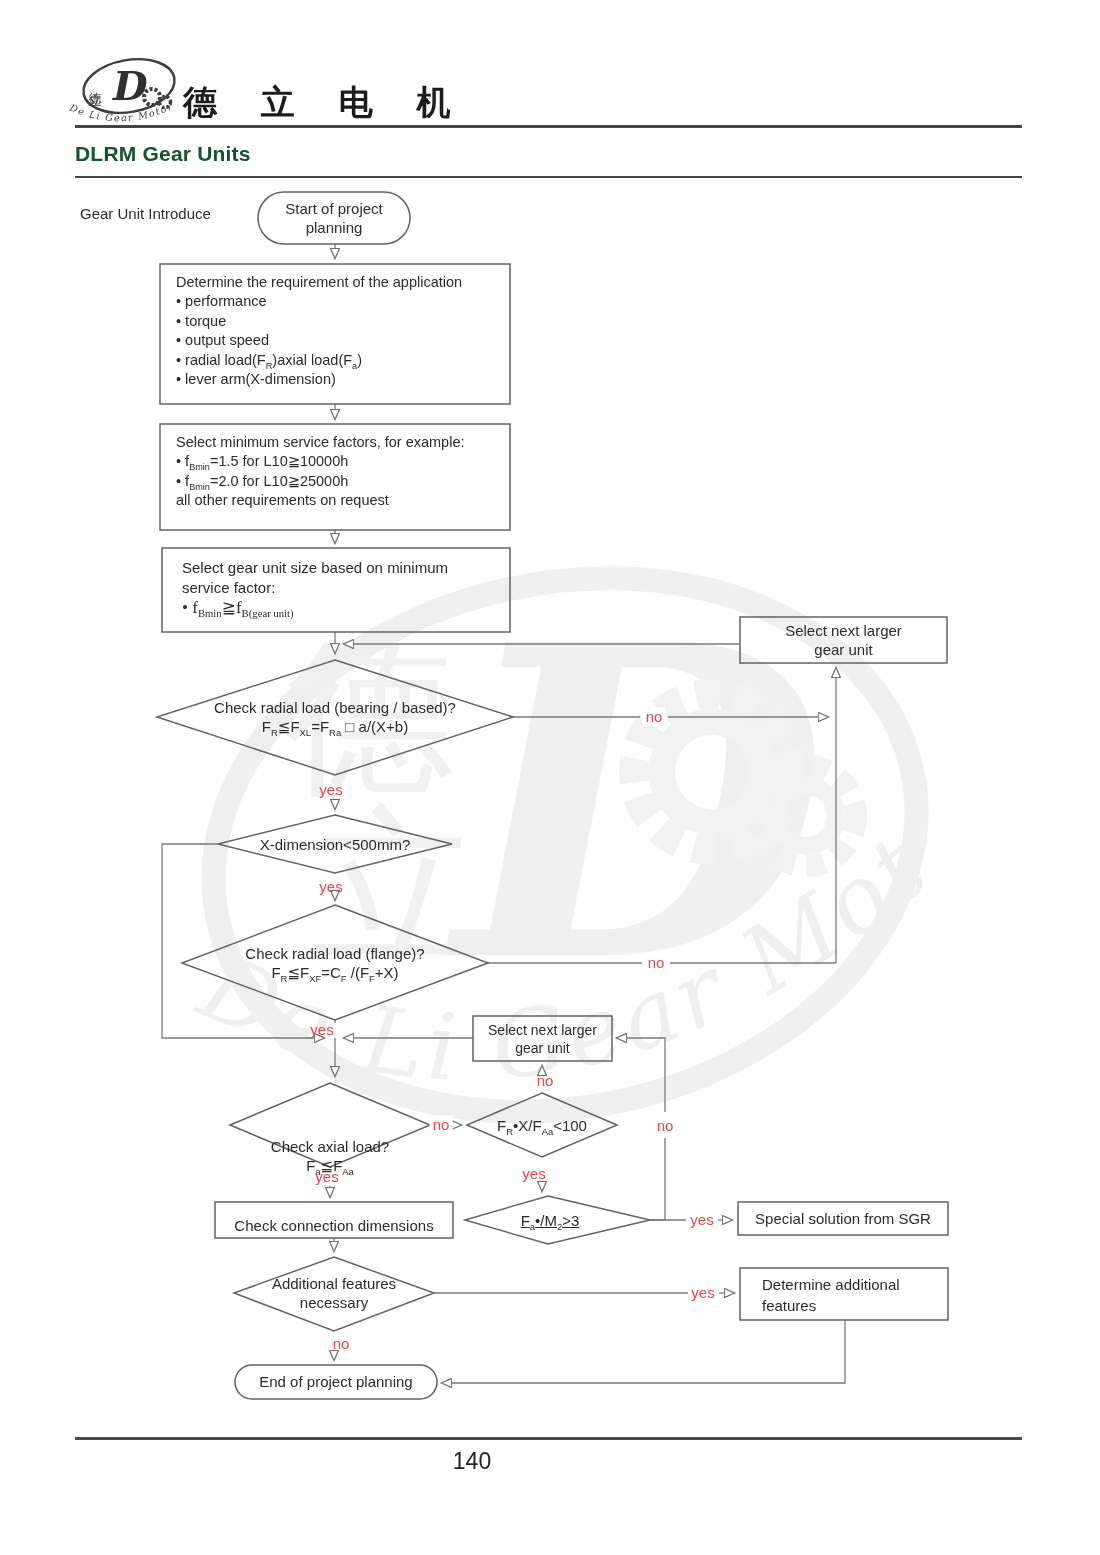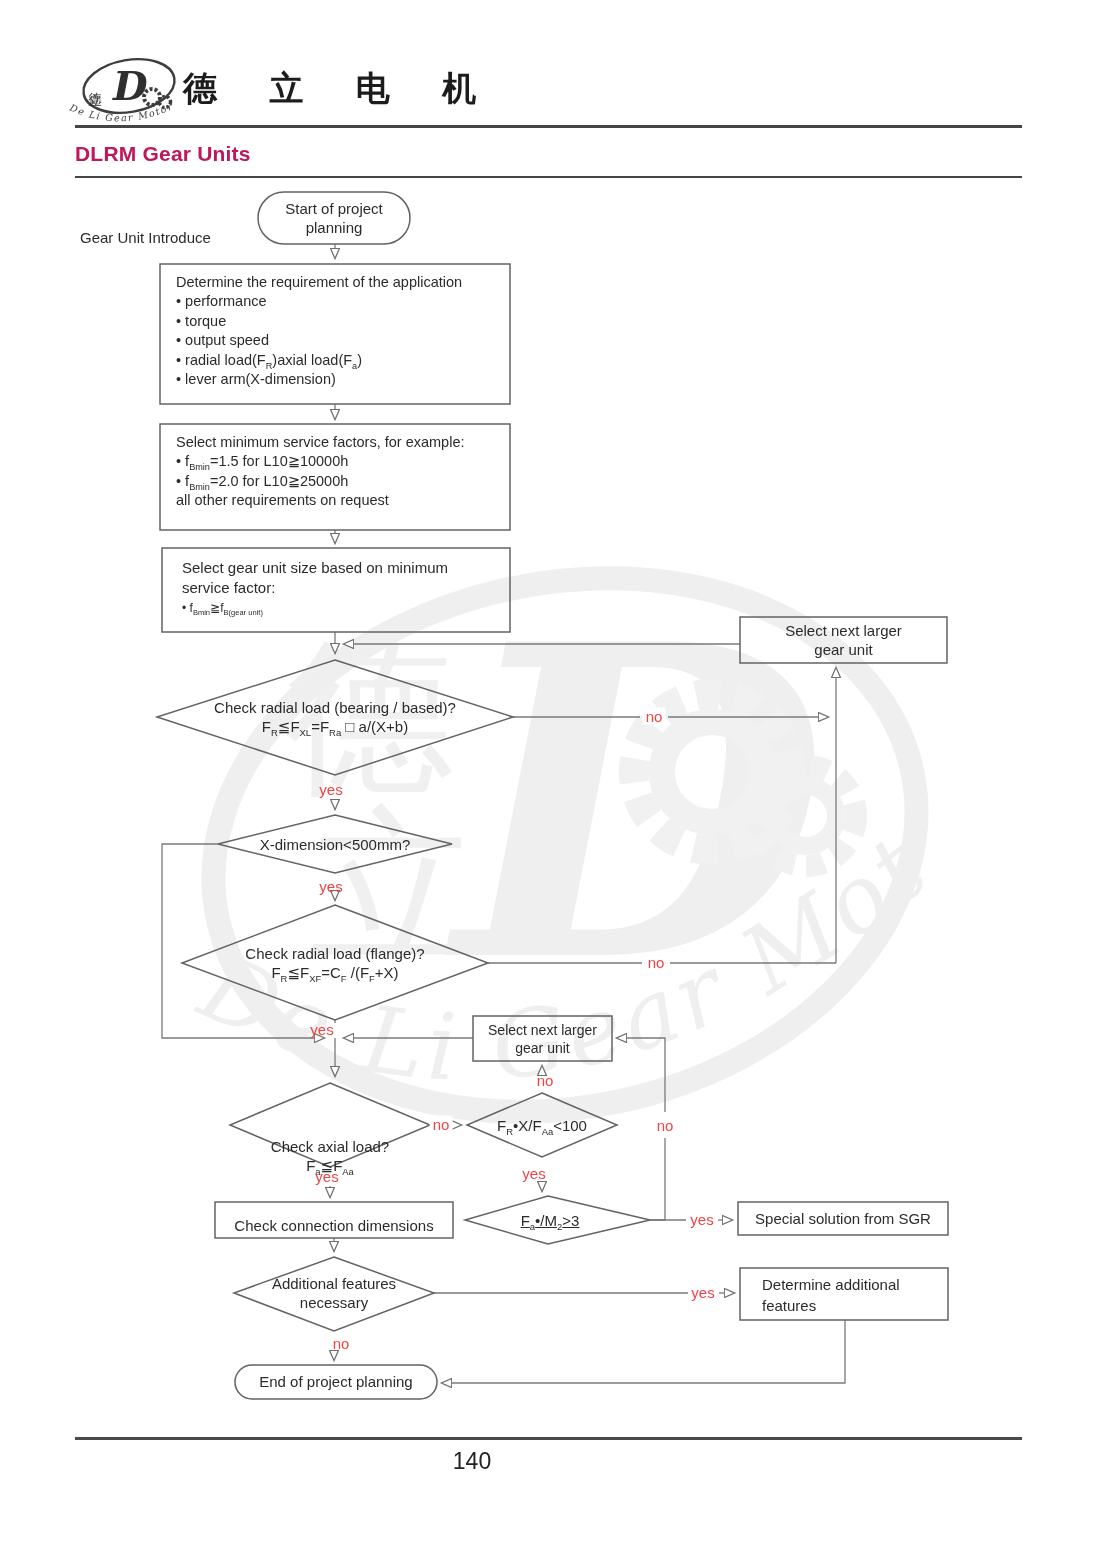--- a/index.html
+++ b/index.html
@@ -2,22 +2,22 @@
 <html><head>
 <meta charset="utf-8">
 <style>
   html,body{margin:0;padding:0;background:#e8e8e8;}
   .page{position:relative;width:1100px;height:1555px;background:#ffffff;margin:0 auto;
         font-family:"Liberation Sans","DejaVu Sans",sans-serif;color:#2b2b2b;overflow:hidden;}
   .abs{position:absolute;}
   .layer{position:absolute;left:0;top:0;width:1100px;height:1555px;}
   .rule{position:absolute;background:#454545;}
   .brand-cn{font-family:"DejaVu Sans",sans-serif;font-size:34px;font-weight:bold;letter-spacing:16px;color:#1c1c1c;}
-  .section-title{font-size:21px;font-weight:bold;color:#be185d;letter-spacing:.2px;}
-  .flow-label{font-size:15px;color:#333;margin-top:24px;}
+  .section-title{font-size:21px;font-weight:bold;color:#14532d;letter-spacing:.2px;}
+  .flow-label{font-size:15px;color:#333;}
   .txt{position:absolute;z-index:3;font-size:15px;line-height:19px;color:#2b2b2b;}
   .center{display:flex;flex-direction:column;align-items:center;justify-content:center;text-align:center;}
   .blk{font-size:14.5px;line-height:19.4px;text-align:left;}
   sub{font-size:63%;line-height:0;}
   .lbl{position:absolute;z-index:4;font-size:15px;color:#ef4444;transform:translate(-50%,-50%);padding:0 3px;}
   .lbl.bg{background:#ffffff;}
   .pagenum{font-size:23px;color:#222;}
   svg{display:block;}
 </style>
 </head>
@@ -53,21 +53,21 @@
     <g>
       <circle cx="97" cy="47" r="8" fill="none" stroke="#3d3d3d" stroke-width="4" stroke-dasharray="3 2"></circle>
       <circle cx="110" cy="52" r="5.5" fill="none" stroke="#3d3d3d" stroke-width="3.5" stroke-dasharray="2.5 2"></circle>
     </g>
     <path id="logo-arc" d="M 14 60 Q 70 86 132 52" fill="none" stroke="none"></path>
     <text font-size="9.5" font-style="italic" fill="#3a3a3a" font-family="DejaVu Serif, serif" letter-spacing="1.5">
       <textPath href="#logo-arc">De Li Gear Motor</textPath>
     </text>
   </svg>
 
-  <div class="abs brand-cn" style="left:183px;top:66px;font-family:Liberation Mono, monospace;">德 立 电 机</div>
+  <div class="abs brand-cn" style="left:183px;top:80px;">德 立 电 机</div>
 
   <div class="rule" style="left:75px;top:125px;width:947px;height:3px;"></div>
 
   <div class="abs section-title" style="left:75px;top:142px;">DLRM Gear Units</div>
 
   <div class="rule" style="left:75px;top:176px;width:947px;height:2px;"></div>
 
   <svg class="layer" style="z-index:2;" viewBox="0 0 1100 1555">
     <defs>
       <marker id="arr" viewBox="0 0 10 8" markerWidth="10" markerHeight="8" refX="8" refY="4" orient="auto">
@@ -147,21 +147,21 @@
   <div class="txt blk" style="left:176px;top:433px;width:326px;">
     <div>Select minimum service factors, for example:</div>
     <div>• f<sub>Bmin</sub>=1.5 for L10≧10000h</div>
     <div>• f<sub>Bmin</sub>=2.0 for L10≧25000h</div>
     <div>all other requirements on request</div>
   </div>
 
   <div class="txt blk" style="left:182px;top:558px;width:320px;font-size:15px;line-height:20px;">
     <div>Select gear unit size based on minimum</div>
     <div>service factor:</div>
-    <div style="font-size:12px;">• f<sub>Bmin</sub>≧f<sub>B(gear unit)</sub></div>
+    <div style="font-size:17px;font-family:Liberation Serif, serif;">• f<sub>Bmin</sub>≧f<sub>B(gear unit)</sub></div>
   </div>
 
   <div class="txt center" style="left:185px;top:688px;width:300px;height:58px;">
     <div>Check radial load (bearing / based)?</div>
     <div>F<sub>R</sub>≦F<sub>XL</sub>=F<sub>Ra</sub> □ a/(X+b)</div>
   </div>
 
   <div class="txt center" style="left:740px;top:619px;width:207px;height:42px;">
     <div>Select next larger</div>
     <div>gear unit</div>

